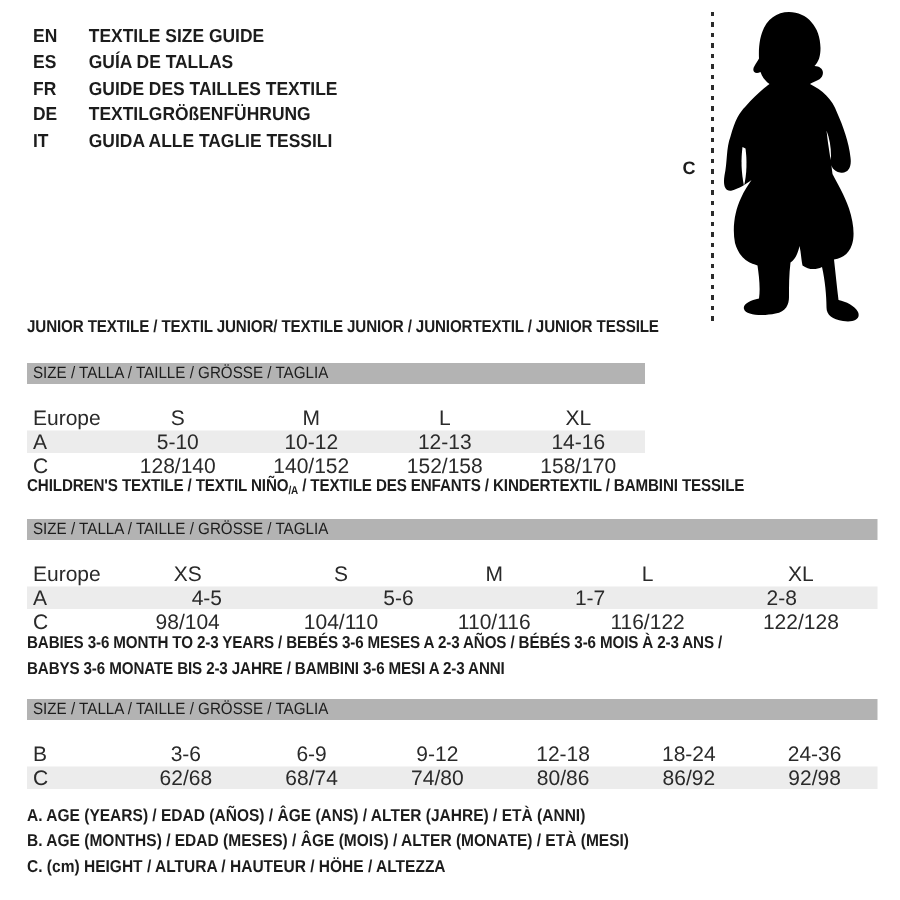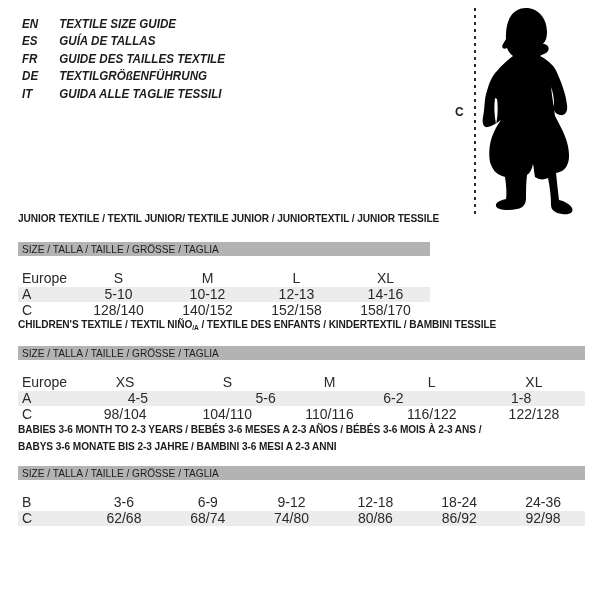--- a/index.html
+++ b/index.html
@@ -1,21 +1,21 @@
 <!DOCTYPE html>
 <html><head>
 <meta charset="utf-8">
 <style>
   html,body{margin:0;padding:0;}
   body{width:600px;height:600px;background:#ffffff;overflow:hidden;
        font-family:"Liberation Sans",sans-serif;color:#1c1c1c;}
   .page{position:relative;width:600px;height:600px;background:#fff;}
 
   
-  .lang-block{position:absolute;left:22px;top:15px;font-style:italic;}
+  .lang-block{position:absolute;left:22px;top:15px;}
   .lang-row{display:flex;height:17.5px;align-items:center;font-weight:bold;
             font-size:12.5px;transform:scaleX(0.93);transform-origin:0 50%;
             white-space:nowrap;}
   .lang-code{width:40px;}
 
   
   .measure-line{position:absolute;left:474px;top:8px;width:2px;height:206px;
       background:repeating-linear-gradient(to bottom,#2b2b2b 0 3px,transparent 3px 7px);}
   .measure-label{position:absolute;left:455px;top:105px;font-size:12px;font-weight:600;}
   .baby-svg{position:absolute;left:482px;top:6px;}
@@ -158,22 +158,22 @@
           <span class="tcell">XS</span>
           <span class="tcell">S</span>
           <span class="tcell">M</span>
           <span class="tcell">L</span>
           <span class="tcell">XL</span>
         </div>
         <div class="trow shaded">
           <span class="tlabel">A</span>
           <span class="tcell">4-5</span>
           <span class="tcell">5-6</span>
-          <span class="tcell">6-2</span>
-          <span class="tcell">1-8</span>
+          <span class="tcell">1-7</span>
+          <span class="tcell">2-8</span>
         </div>
         <div class="trow">
           <span class="tlabel">C</span>
           <span class="tcell">98/104</span>
           <span class="tcell">104/110</span>
           <span class="tcell">110/116</span>
           <span class="tcell">116/122</span>
           <span class="tcell">122/128</span>
         </div>
       </div>
@@ -197,14 +197,19 @@
           <span class="tcell">62/68</span>
           <span class="tcell">68/74</span>
           <span class="tcell">74/80</span>
           <span class="tcell">80/86</span>
           <span class="tcell">86/92</span>
           <span class="tcell">92/98</span>
         </div>
       </div>
   </div>
 
+  <div class="legend">
+      <div class="legend-line">A. AGE (YEARS) / EDAD (AÑOS) / ÂGE (ANS) / ALTER (JAHRE) / ETÀ (ANNI)</div>
+      <div class="legend-line">B. AGE (MONTHS) / EDAD (MESES) / ÂGE (MOIS) / ALTER (MONATE) / ETÀ (MESI)</div>
+      <div class="legend-line">C. (cm) HEIGHT / ALTURA / HAUTEUR / HÖHE / ALTEZZA</div>
+    </div>
 
 </div>
 
 </body></html>

